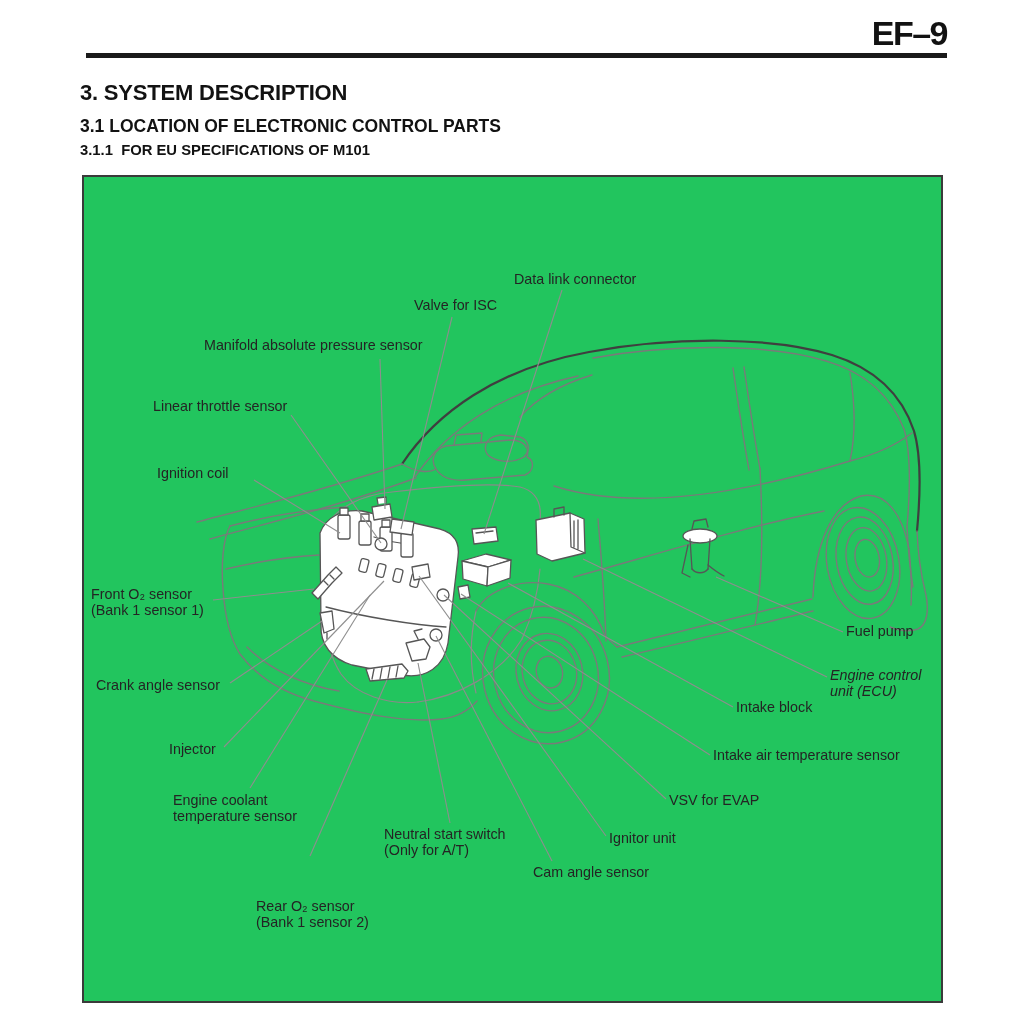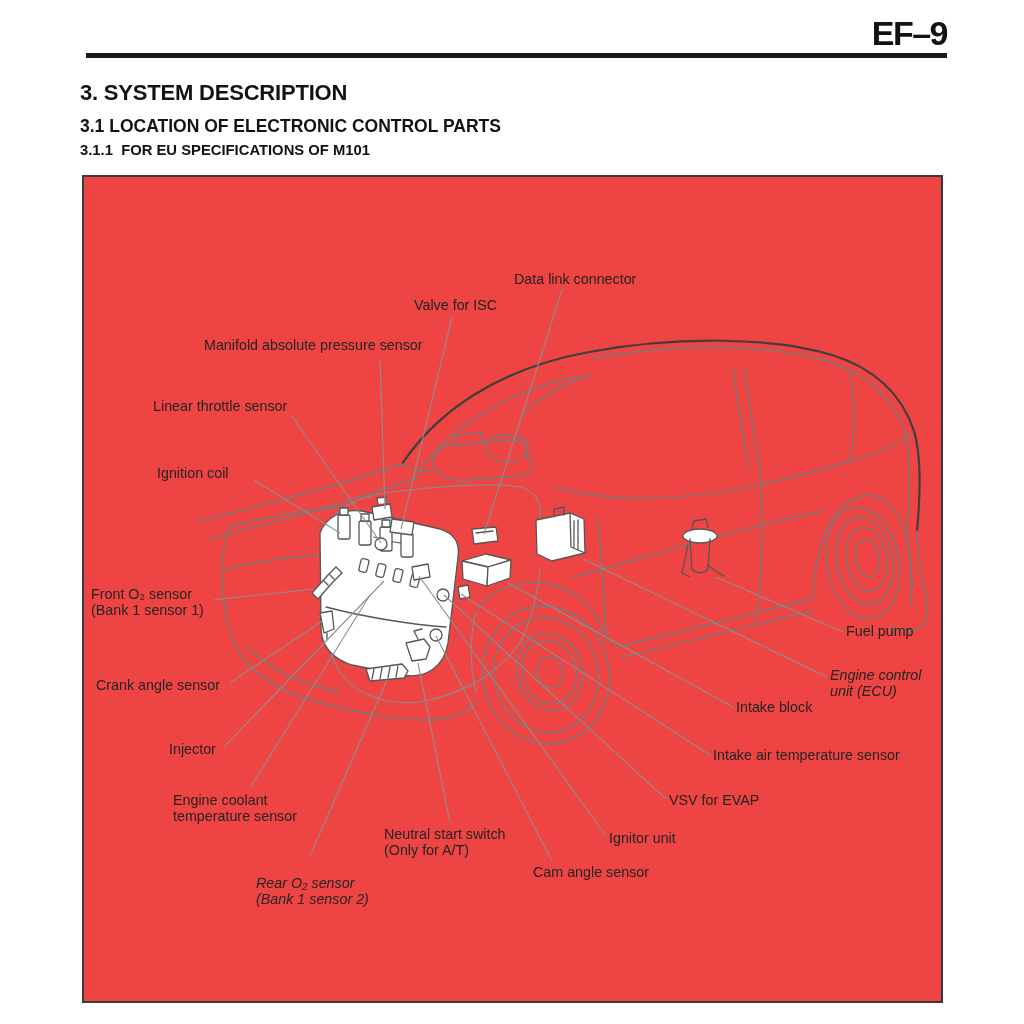--- a/index.html
+++ b/index.html
@@ -22,21 +22,21 @@
   .h2{
     position:absolute;left:80px;top:116px;
     font-size:17.5px;font-weight:bold;color:#121212;
   }
   .h3{
     position:absolute;left:80px;top:142px;
     font-size:14.8px;font-weight:bold;color:#121212;white-space:pre;
   }
   .figure-box{
     position:absolute;left:82px;top:175px;width:861px;height:828px;
-    border:2px solid #3a3a3a;background:#ef4444;box-sizing:border-box;
+    border:2px solid #3a3a3a;background:#22c55e;box-sizing:border-box;
   }
   .figure-box svg{position:absolute;left:0;top:0;}
   .part-label{
     position:absolute;white-space:pre-line;
     font-size:14.3px;line-height:1.15;color:#242424;
   }
   .figure-code{
     position:absolute;left:82px;top:1064px;width:861px;text-align:right;
     font-size:13px;color:#4a4a4a;
   }
@@ -225,21 +225,21 @@
       <div class="part-label" style="left: 330px; top: 120px;">Valve for ISC</div>
       <div class="part-label" style="left: 120px; top: 160px;">Manifold absolute pressure sensor</div>
       <div class="part-label" style="left: 69px; top: 221px;">Linear throttle sensor</div>
       <div class="part-label" style="left: 73px; top: 288px;">Ignition coil</div>
       <div class="part-label" style="left: 7px; top: 409px;">Front O₂ sensor
 (Bank 1 sensor 1)</div>
       <div class="part-label" style="left: 12px; top: 500px;">Crank angle sensor</div>
       <div class="part-label" style="left: 85px; top: 564px;">Injector</div>
       <div class="part-label" style="left: 89px; top: 615px;">Engine coolant
 temperature sensor</div>
-      <div class="part-label" style="left: 172px; top: 698px; font-style: italic;">Rear O₂ sensor
+      <div class="part-label" style="left: 172px; top: 721px;">Rear O₂ sensor
 (Bank 1 sensor 2)</div>
       <div class="part-label" style="left: 300px; top: 649px;">Neutral start switch
 (Only for A/T)</div>
       <div class="part-label" style="left: 449px; top: 687px;">Cam angle sensor</div>
       <div class="part-label" style="left: 525px; top: 653px;">Ignitor unit</div>
       <div class="part-label" style="left: 585px; top: 615px;">VSV for EVAP</div>
       <div class="part-label" style="left: 629px; top: 570px;">Intake air temperature sensor</div>
       <div class="part-label" style="left: 652px; top: 522px;">Intake block</div>
       <div class="part-label" style="left: 746px; top: 490px; font-style: italic;">Engine control
 unit (ECU)</div>

